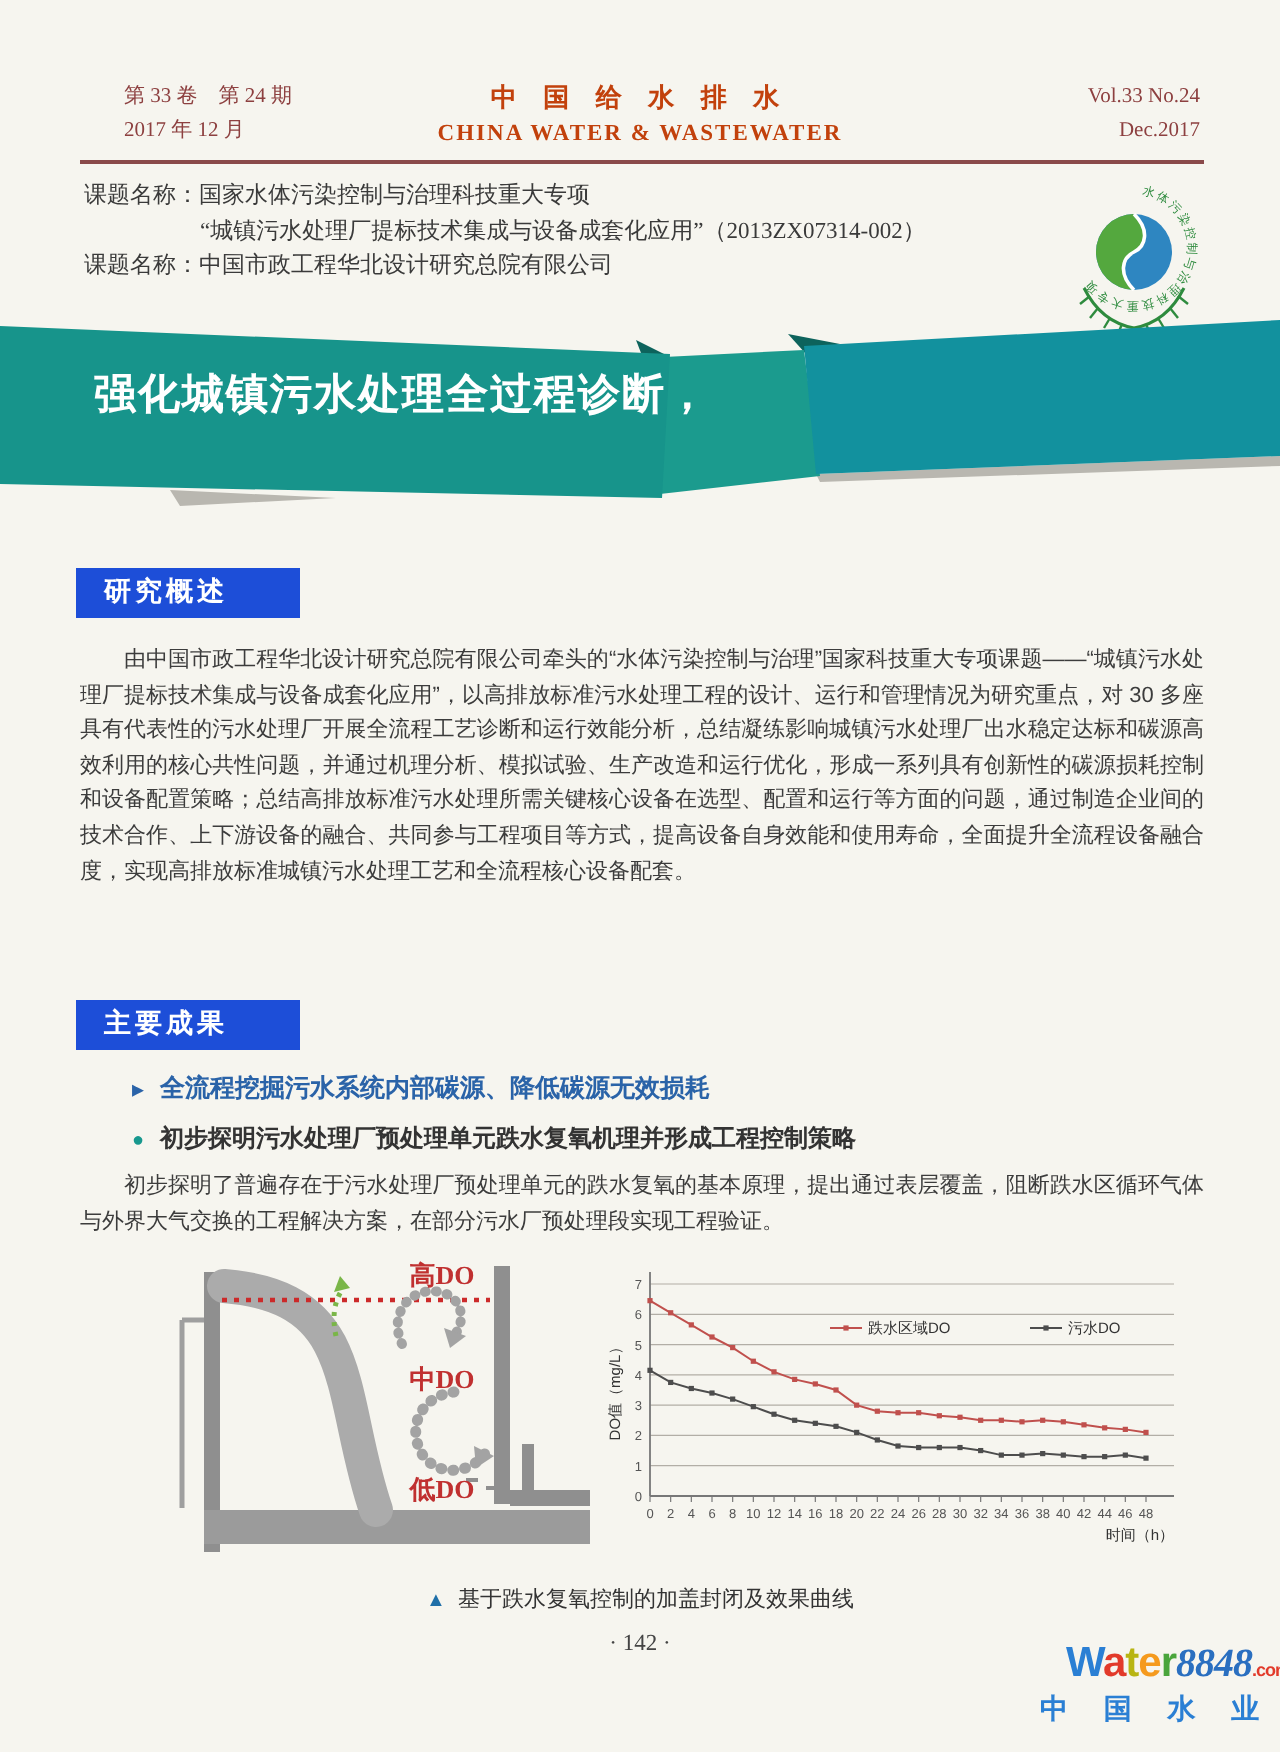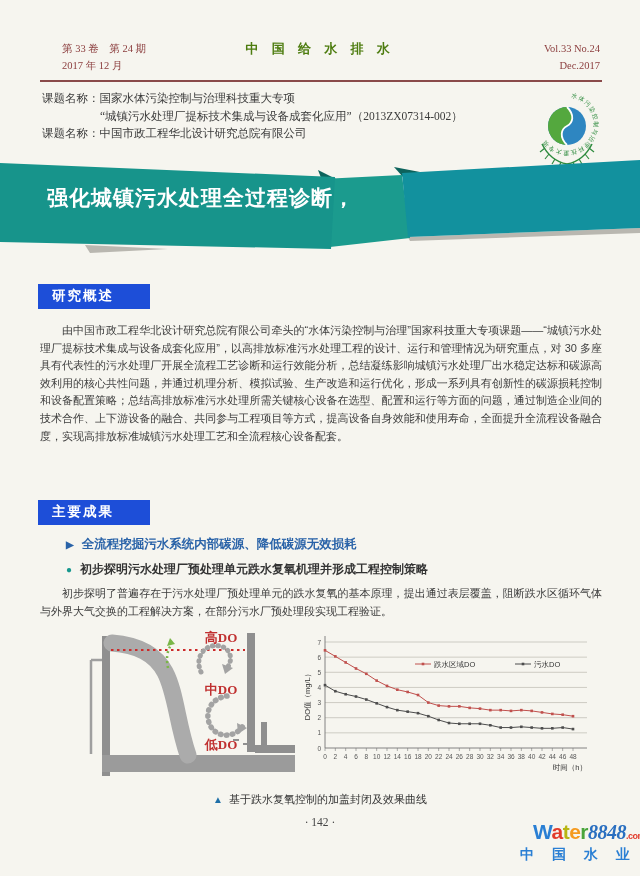--- a/index.html
+++ b/index.html
@@ -4,21 +4,21 @@
 <style>
   html,body{margin:0;padding:0;}
   body{width:640px;height:876px;background:#f6f5ef;position:relative;overflow:hidden;
        font-family:"Liberation Sans",sans-serif;color:#333;}
   .abs{position:absolute;}
 
   
   .hdr-small{font-family:"Liberation Serif",serif;font-size:10.5px;line-height:17px;color:#8d4040;}
   .hdr-left{left:62px;top:40px;}
   .hdr-right{right:40px;top:40px;text-align:right;}
-  .hdr-center{left:0;right:0;top:40px;text-align:center;color:#4d7c0f;}
+  .hdr-center{left:0;right:0;top:40px;text-align:center;color:#c2410c;}
   .journal-cn{font-family:"Liberation Serif",serif;font-size:13px;font-weight:bold;letter-spacing:5px;}
   .journal-en{font-family:"Liberation Serif",serif;font-size:11.5px;font-weight:bold;letter-spacing:1px;margin-top:3px;}
   .hdr-rule{left:40px;width:562px;top:80px;border-top:2px solid #8a4a4a;height:0;}
 
   
   .proj{left:42px;top:90px;font-family:"Liberation Serif",serif;font-size:11.5px;line-height:17.5px;color:#3a3a3a;}
   .proj .row{white-space:nowrap;}
   .proj .indent{padding-left:58px;}
 
   
@@ -32,21 +32,21 @@
   .sec-results{top:500px;}
 
   
   .para-block{left:40px;width:562px;font-size:11px;line-height:17.6px;color:#3c3c3c;text-align:justify;}
   .para-block p{margin:0;text-indent:2em;}
   .pb-overview{top:322px;}
   .pb-results{top:585px;}
 
   
   .bullet{left:66px;white-space:nowrap;}
-  .bullet1{top:536px;font-family:Liberation Sans, sans-serif;font-size:12.5px;font-weight:bold;color:#2a63a8;}
+  .bullet1{top:536px;font-family:Liberation Mono, monospace;font-size:12.5px;font-weight:bold;color:#2a63a8;}
   .bullet1 .mark{color:#2a63a8;font-size:10px;margin-right:8px;}
   .bullet2{top:561px;font-size:12px;font-weight:bold;color:#333;}
   .bullet2 .mark{color:#17988e;font-size:10px;margin-right:8px;}
 
   
   .diagram-svg{left:75px;top:628px;}
   .chart-svg{left:303px;top:628px;}
   .do-label{font:bold 13px "Liberation Serif",serif;fill:#c03030;text-anchor:middle;}
   .tick{font-size:6.5px;fill:#555;}
   .legend-text{font-size:7.5px;fill:#333;}
@@ -68,20 +68,21 @@
 </style>
 </head>
 <body>
 
 <div class="abs hdr-small hdr-left">
   <div>第 33 卷　第 24 期</div>
   <div>2017 年 12 月</div>
 </div>
 <div class="abs hdr-center">
   <div class="journal-cn">中 国 给 水 排 水</div>
+  <div class="journal-en">CHINA WATER &amp; WASTEWATER</div>
 </div>
 <div class="abs hdr-small hdr-right">
   <div>Vol.33 No.24</div>
   <div>Dec.2017</div>
 </div>
 <div class="abs hdr-rule"></div>
 
 <div class="abs proj">
   <div class="row">
     <span>课题名称：</span><span>国家水体污染控制与治理科技重大专项</span>

